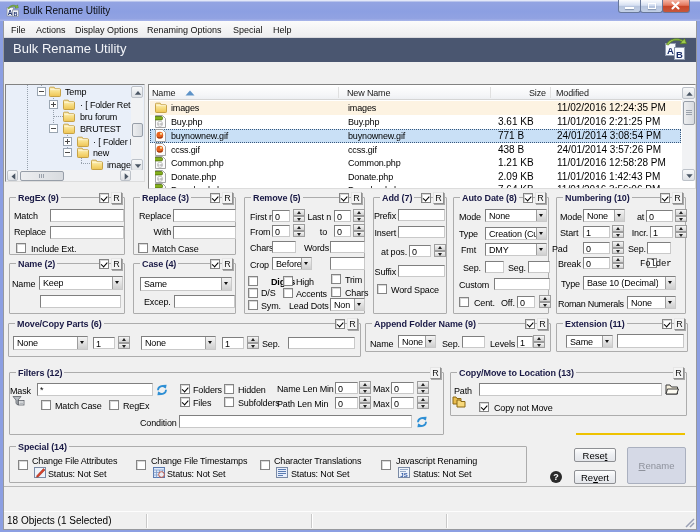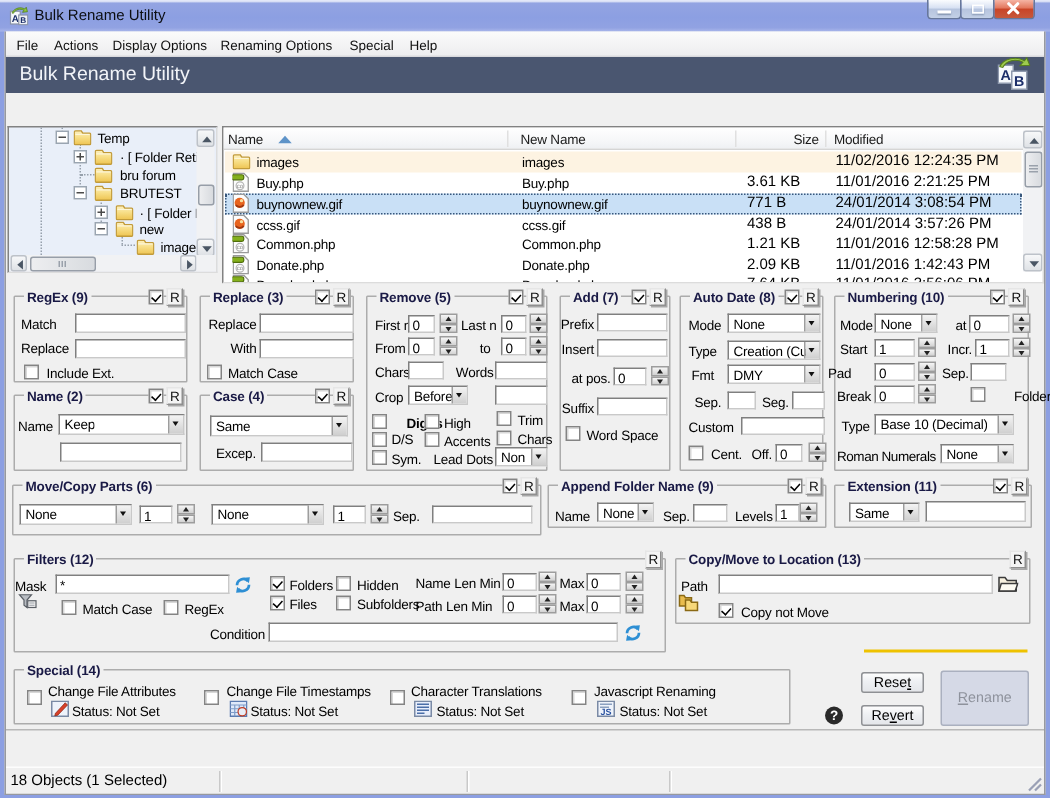--- a/index.html
+++ b/index.html
@@ -510,21 +510,21 @@
   <div class="in" style="left:647px;top:242px;width:24px;height:12px;"></div>
   <div class="lb" style="left:558px;top:259px;">Break</div>
   <div class="in" style="left:583px;top:257px;width:27px;height:12px;">
       <span>0</span>
     </div>
   <div class="sp" style="left:612px;top:256px;height:13px;">
       <i class="su"></i>
       <i class="sd"></i>
     </div>
   <div class="cb" style="left:647px;top:258px;"></div>
-  <div class="lb" style="left:676px;top:259px;">Folder</div>
+  <div class="lb" style="left:640px;top:259px;font-family:Liberation Mono, monospace;">Folder</div>
   <div class="lb" style="left:561px;top:279px;">Type</div>
   <div class="dd" style="left:583px;top:276px;width:93px;height:14px;">
       <span>Base 10 (Decimal)</span>
       <i class="da"></i>
     </div>
   <div class="lb" style="left:558px;top:299px;letter-spacing:-0.3px;">Roman Numerals</div>
   <div class="dd" style="left:627px;top:296px;width:49px;height:13px;">
       <span>None</span>
       <i class="da"></i>
     </div>

